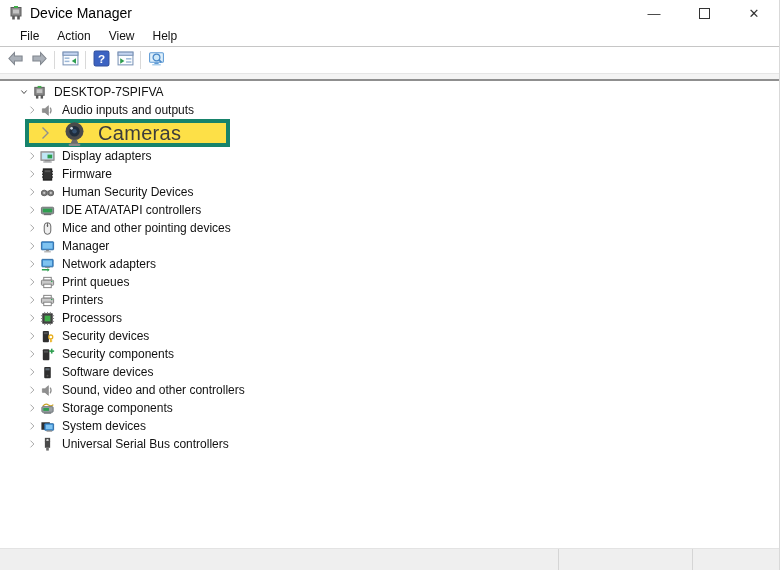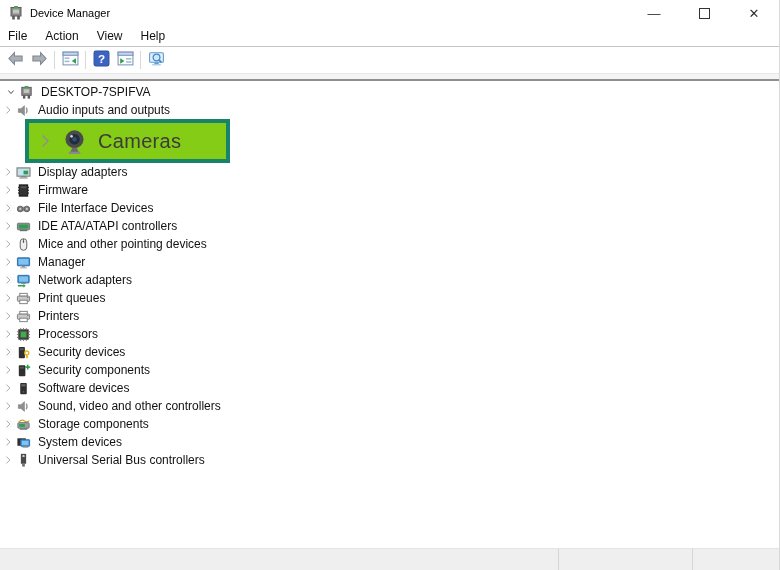--- a/index.html
+++ b/index.html
@@ -5,47 +5,47 @@
   html,body{margin:0;padding:0;background:#fff;}
   .window{
     position:relative;width:780px;height:570px;background:#fff;overflow:hidden;
     font-family:"Liberation Sans",sans-serif;font-size:12px;color:#1a1a1a;
     border-right:1px solid #d9d9d9;box-sizing:border-box;
   }
   
   .titlebar{height:26px;display:flex;align-items:center;background:#fff;}
   .title-icon{width:16px;height:16px;margin-left:8px;display:inline-flex;}
   .title-icon svg{width:16px;height:16px;}
-  .title-text{margin-left:6px;font-size:11px;color:#000;}
+  .title-text{margin-left:6px;font-size:14px;color:#000;}
   .win-controls{position:absolute;right:0;top:0;height:26px;display:flex;}
   .ctrl{width:50px;height:26px;display:flex;align-items:center;justify-content:center;
         font-size:13px;color:#333;cursor:default;}
   .max-box{width:9px;height:9px;border:1px solid #333;display:inline-block;}
   
-  .menubar{height:20px;display:flex;align-items:center;border-bottom:1px solid #c6c6c6;padding-left:0;}
+  .menubar{height:20px;display:flex;align-items:center;border-bottom:1px solid #c6c6c6;padding-left:12px;}
   .menu-item{padding:2px 9px;color:#111;}
   .menu-item:first-child{padding-left:8px;}
   
   .toolbar{height:26px;display:flex;align-items:center;padding-left:3px;background:#fff;}
   .tb-btn{width:24px;height:24px;display:flex;align-items:center;justify-content:center;}
   .tb-btn svg{width:17px;height:17px;}
   .tb-sep{width:1px;height:18px;background:#d9d9d9;margin:0 3px;}
   .toolbar-edge{height:5px;background:#f4f4f4;border-top:1px solid #e6e6e6;border-bottom:2px solid #8f8f8f;}
   
   .tree{padding-top:2px;background:#fff;}
-  .trow{height:18px;display:flex;align-items:center;white-space:nowrap;}
-  .trow.root{padding-left:3px;text-align:center;}
+  .trow{height:18px;display:flex;align-items:center;padding-left:24px;white-space:nowrap;}
+  .trow.root{padding-left:16px;text-align:center;}
   .chev{width:16px;height:16px;flex:none;display:flex;align-items:center;justify-content:center;}
   .chev svg{width:12px;height:12px;}
   .ticon{width:18px;height:16px;flex:none;display:flex;align-items:center;}
   .ticon svg{width:15px;height:15px;}
   .tlabel{margin-left:4px;font-size:12px;color:#111;}
   
-  .cam-box{box-sizing:border-box;height:44px;width:205px;margin-left:25px;
-    border:4px solid #17836b;background:#84cc16;display:flex;align-items:center;padding-left:8px;}
+  .cam-box{box-sizing:border-box;height:28px;width:205px;margin-left:25px;
+    border:4px solid #17836b;background:#fde047;display:flex;align-items:center;padding-left:8px;}
   .cam-box .chev-big{width:18px;height:18px;display:flex;align-items:center;}
   .cam-box .chev-big svg{width:16px;height:16px;}
   .cam-box .cam-icon{width:27px;height:27px;margin-left:6px;display:flex;}
   .cam-box .cam-icon svg{width:27px;height:27px;}
   .cam-box .cam-label{margin-left:10px;font-size:20px;color:#3c3c3c;letter-spacing:.3px;}
   
   .statusbar{position:absolute;left:0;right:0;bottom:0;height:21px;background:#efefef;border-top:1px solid #e3e3e3;}
   .sb-sep{position:absolute;top:0;bottom:0;width:1px;background:#d5d5d5;}
   .sep1{left:558px;} .sep2{left:692px;}
 </style>
@@ -226,21 +226,21 @@
         </span>
         <span class="ticon">
           <svg viewBox="0 0 16 16">
             <rect x="1.5" y="6" width="13" height="5" rx="1" fill="#9a9a9a"></rect>
             <circle cx="4.5" cy="8.5" r="3" fill="#7d7d7d" stroke="#5f5f5f"></circle>
             <circle cx="11.5" cy="8.5" r="3" fill="#7d7d7d" stroke="#5f5f5f"></circle>
             <circle cx="4.5" cy="8.5" r="1.2" fill="#c9c9c9"></circle>
             <circle cx="11.5" cy="8.5" r="1.2" fill="#c9c9c9"></circle>
           </svg>
         </span>
-        <span class="tlabel">File Interface Devices</span>
+        <span class="tlabel">Human Security Devices</span>
       </div>
       <div class="trow">
         <span class="chev">
           <svg viewBox="0 0 16 16">
             <polyline points="6,3.5 10.5,8 6,12.5" fill="none" stroke="#a6a6a6" stroke-width="1.3"></polyline>
           </svg>
         </span>
         <span class="ticon">
           <svg viewBox="0 0 16 16">
             <rect x="1.5" y="4.5" width="13" height="7" rx="1" fill="#8f9496" stroke="#6b6f71"></rect>

